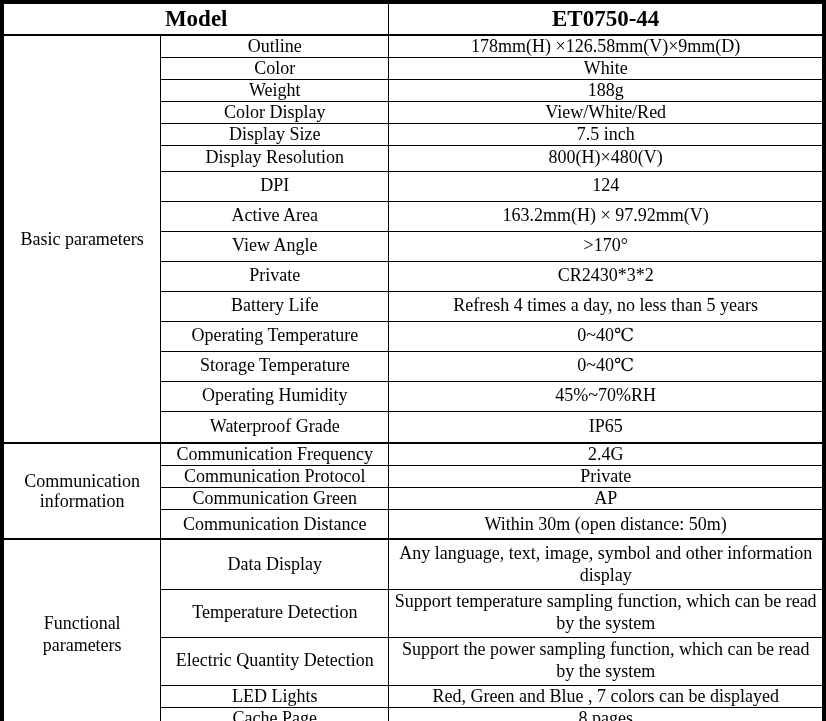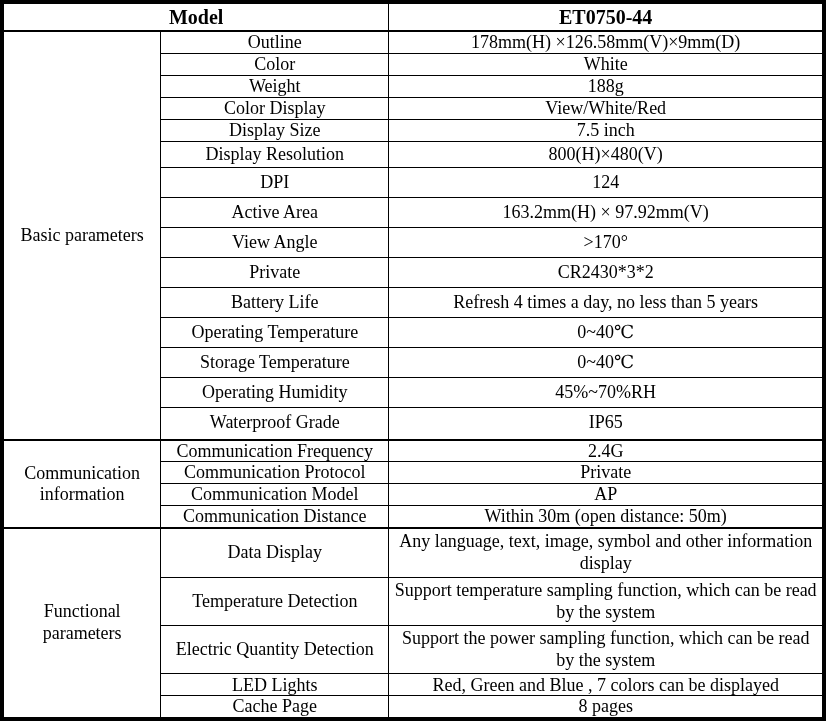--- a/index.html
+++ b/index.html
@@ -38,21 +38,21 @@
   }
 
   
   col.c-group { width: 158px; }
   col.c-param { width: 227px; }
   col.c-value { width: 433px; }
 
   
   .hdr td {
     font-weight: bold;
-    font-size: 20px;
+    font-size: 23px;
     border-bottom: 2px solid #000;
   }
 
   
   .group-cell {
     font-size: 16px;
     line-height: 1.32;
     vertical-align: middle;
   }
 
@@ -152,24 +152,24 @@
       <tr class="group-top compact" style="height: 22px;">
         <td rowspan="4" class="group-cell">Communication information</td>
         <td>Communication Frequency</td>
         <td>2.4G</td>
       </tr>
       <tr class="compact" style="height: 22px;">
         <td>Communication Protocol</td>
         <td>Private</td>
       </tr>
       <tr class="compact" style="height: 22px;">
-        <td>Communication Model</td>
+        <td>Communication Green</td>
         <td>AP</td>
       </tr>
-      <tr class="compact" style="height: 22px;">
+      <tr class="compact" style="height: 30px;">
         <td>Communication Distance</td>
         <td>Within 30m (open distance: 50m)</td>
       </tr>
       <tr class="group-top" style="height: 50px;">
         <td rowspan="5" class="group-cell">Functional parameters</td>
         <td>Data Display</td>
         <td class="val-left">Any language, text, image, symbol and other information display</td>
       </tr>
       <tr style="height: 48px;">
         <td>Temperature Detection</td>

